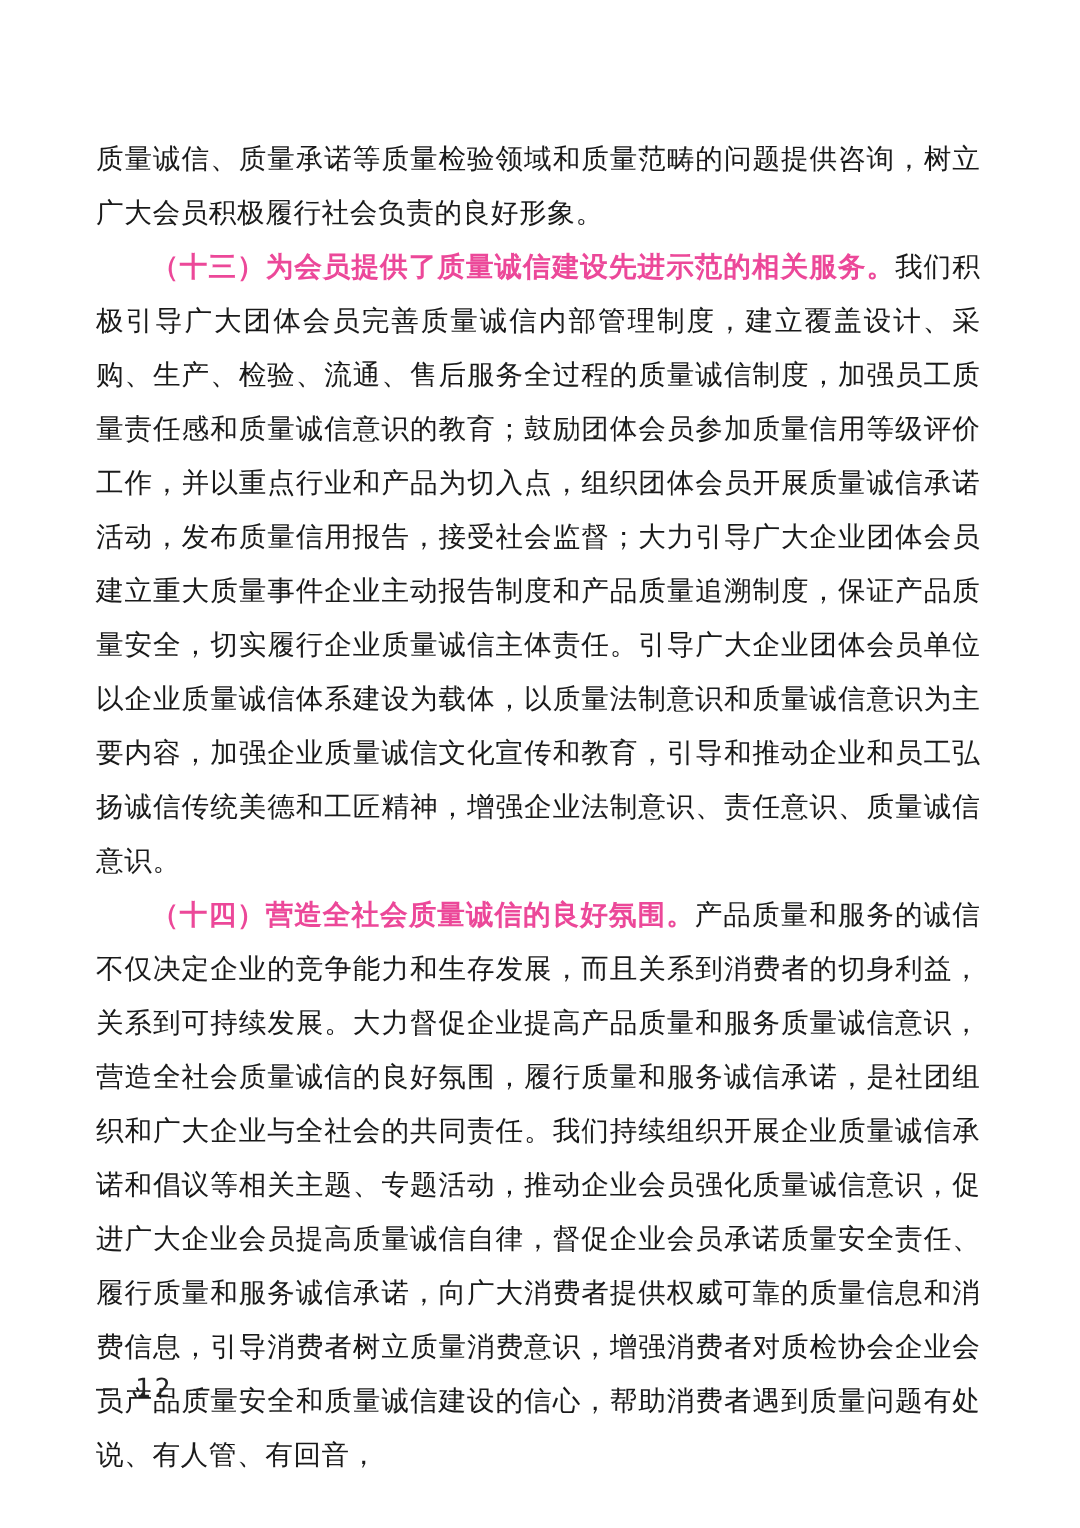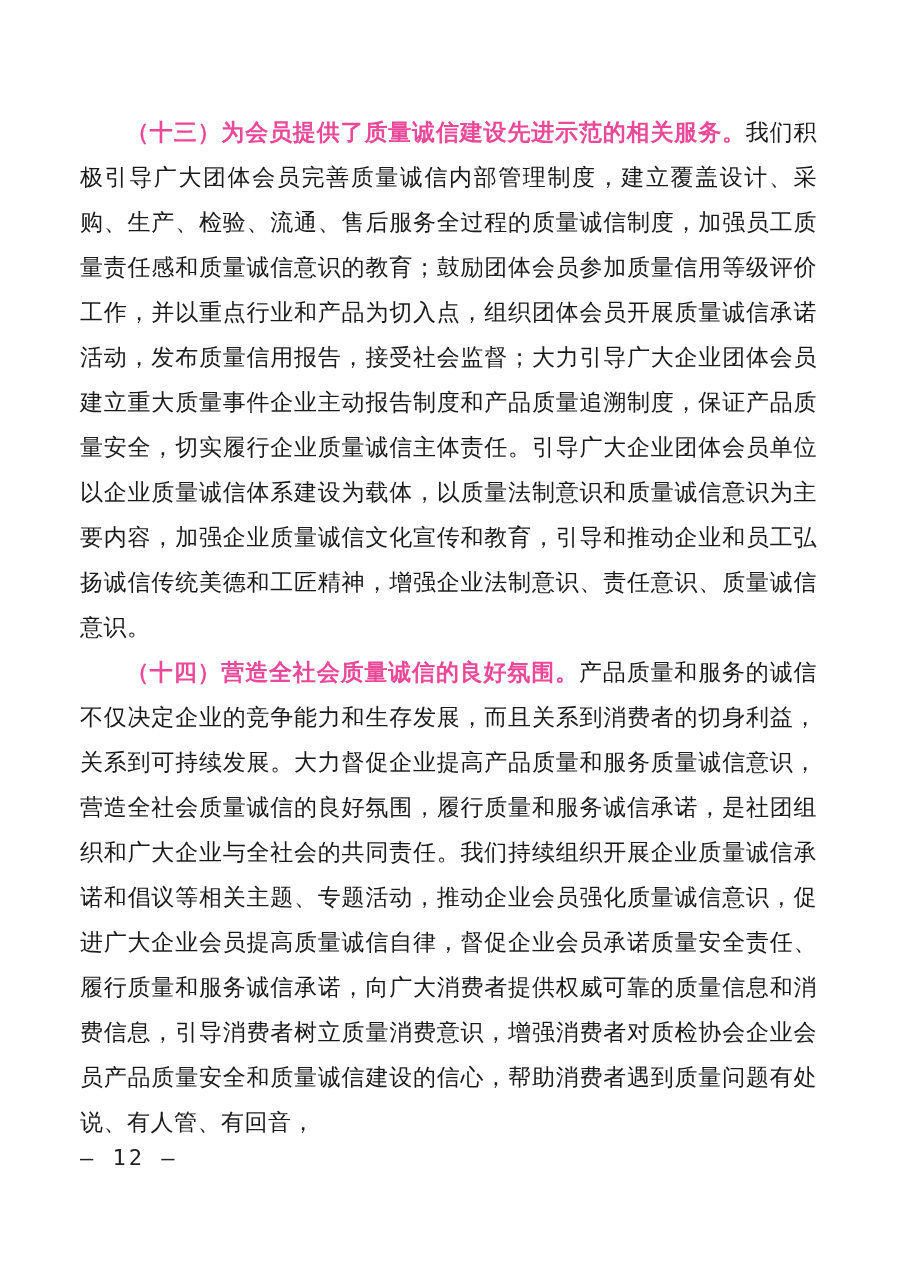--- a/index.html
+++ b/index.html
@@ -51,20 +51,21 @@
     color: #222222;
   }
 </style>
 </head>
 <body>
 
 <div class="page">
 
   <main class="content">
 
+    <p class="para"><span>质量诚信、质量承诺等质量检验领域和质量范畴的问题提供咨询，树立广大会员积极履行社会负责的良好形象。</span></p>
 
     <p class="para indent"><strong class="lead">（十三）为会员提供了质量诚信建设先进示范的相关服务。</strong><span>我们积极引导广大团体会员完善质量诚信内部管理制度，建立覆盖设计、采购、生产、检验、流通、售后服务全过程的质量诚信制度，加强员工质量责任感和质量诚信意识的教育；鼓励团体会员参加质量信用等级评价工作，并以重点行业和产品为切入点，组织团体会员开展质量诚信承诺活动，发布质量信用报告，接受社会监督；大力引导广大企业团体会员建立重大质量事件企业主动报告制度和产品质量追溯制度，保证产品质量安全，切实履行企业质量诚信主体责任。引导广大企业团体会员单位以企业质量诚信体系建设为载体，以质量法制意识和质量诚信意识为主要内容，加强企业质量诚信文化宣传和教育，引导和推动企业和员工弘扬诚信传统美德和工匠精神，增强企业法制意识、责任意识、质量诚信意识。</span></p>
 
     <p class="para indent"><strong class="lead">（十四）营造全社会质量诚信的良好氛围。</strong><span>产品质量和服务的诚信不仅决定企业的竞争能力和生存发展，而且关系到消费者的切身利益，关系到可持续发展。大力督促企业提高产品质量和服务质量诚信意识，营造全社会质量诚信的良好氛围，履行质量和服务诚信承诺，是社团组织和广大企业与全社会的共同责任。我们持续组织开展企业质量诚信承诺和倡议等相关主题、专题活动，推动企业会员强化质量诚信意识，促进广大企业会员提高质量诚信自律，督促企业会员承诺质量安全责任、履行质量和服务诚信承诺，向广大消费者提供权威可靠的质量信息和消费信息，引导消费者树立质量消费意识，增强消费者对质检协会企业会员产品质量安全和质量诚信建设的信心，帮助消费者遇到质量问题有处说、有人管、有回音，</span></p>
 
   </main>
 
   <footer class="footer">
     <span>– 12 –</span>
   </footer>

